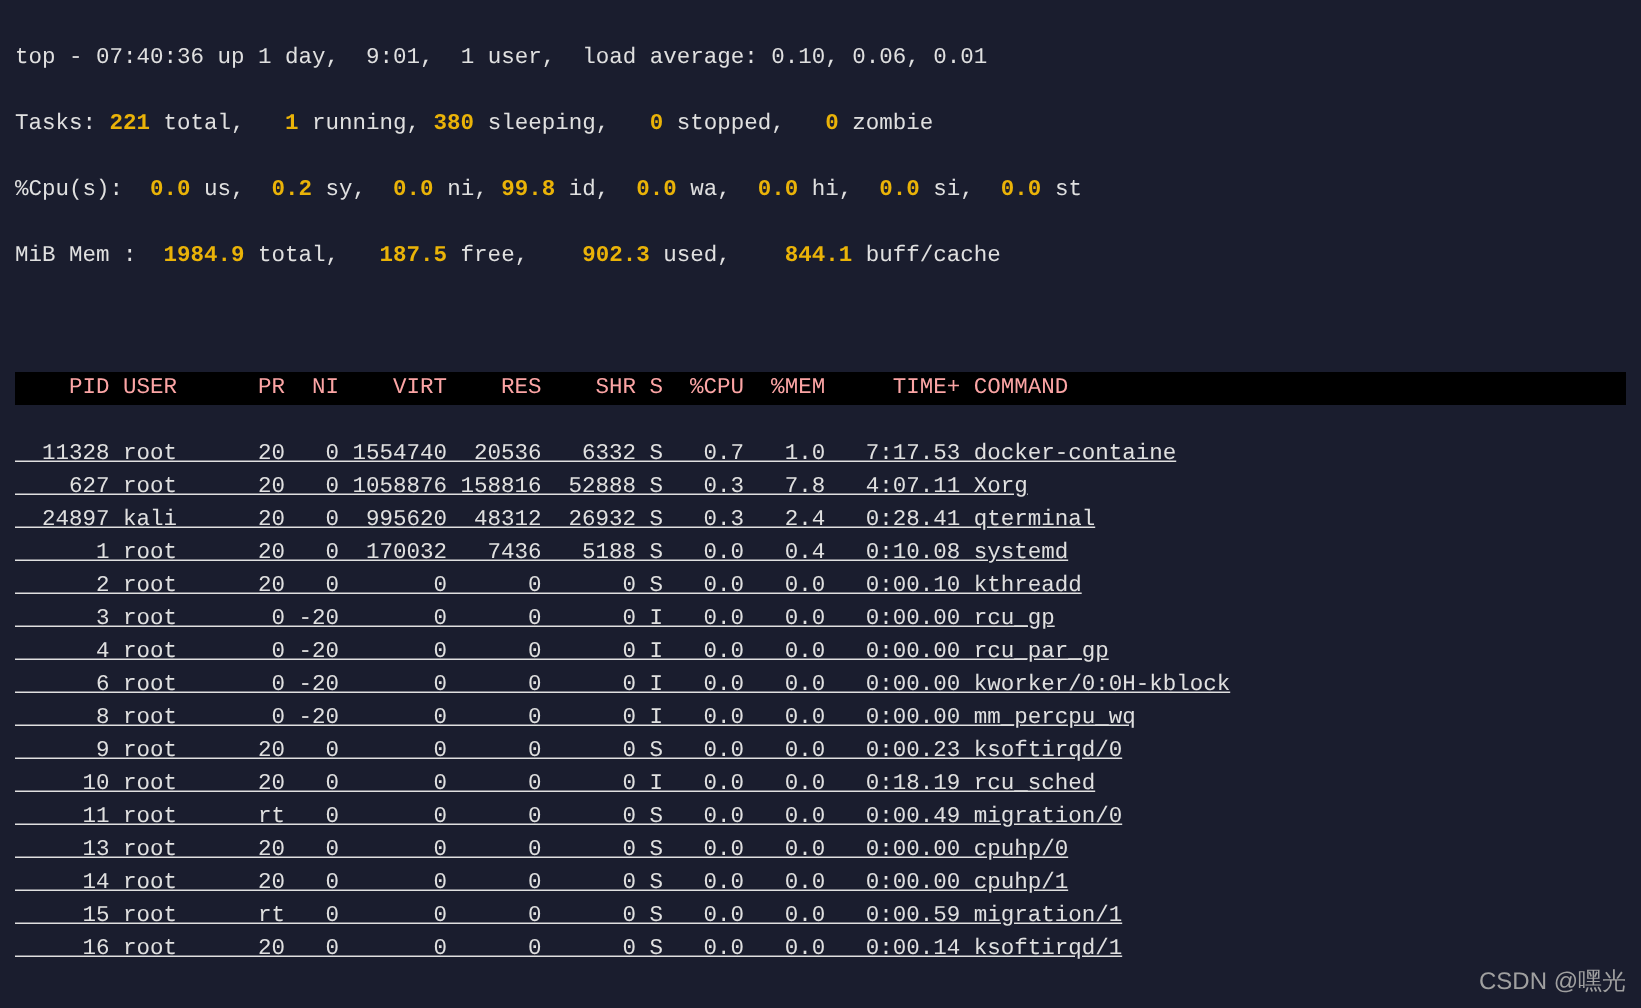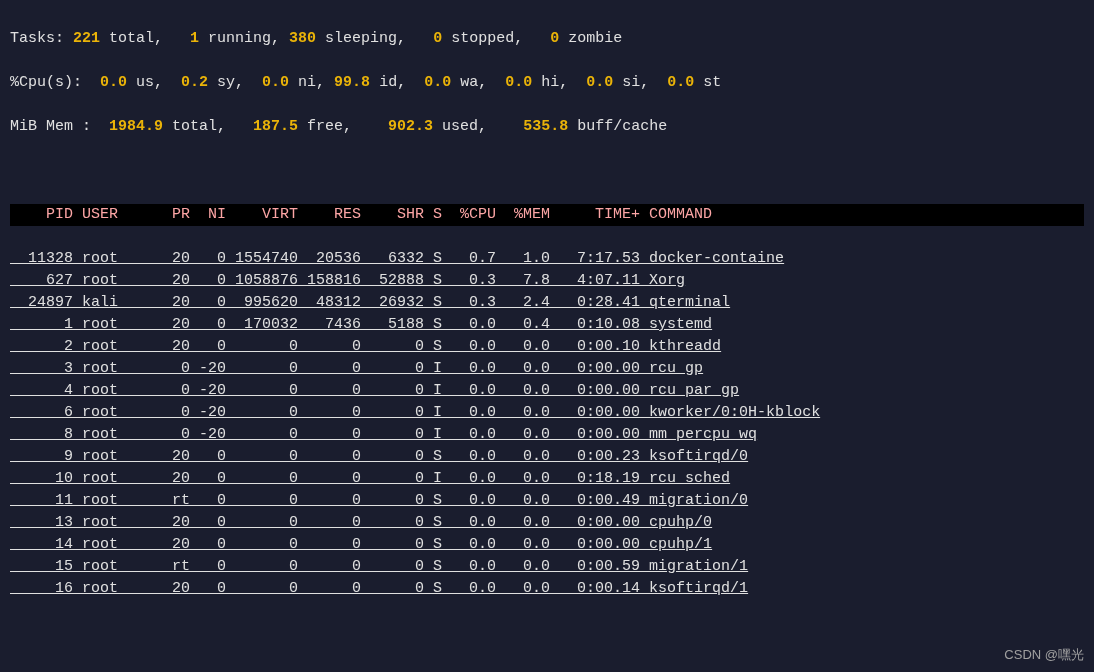--- a/index.html
+++ b/index.html
@@ -1,27 +1,28 @@
 <!DOCTYPE html>
 <html><head>
 <meta charset="utf-8">
 <style>
   html,body{margin:0;padding:0;background:#1a1d2e;color:#e0e0e0;font-family:'Consolas','Monaco','Courier New',monospace;font-size:15px;line-height:22px;width:1094px;height:672px;overflow:hidden;}
   .terminal{padding:6px 10px;white-space:pre;}
   .hdr-line{display:block;}
   .bold{font-weight:bold;color:#eab308;}
   .header-row{background:#000;color:#fca5a5;display:block;}
-  .watermark{position:absolute;bottom:6px;right:10px;color:#a0a0a0;font-size:13px;font-family:sans-serif;}
+  .watermark{position:absolute;bottom:6px;right:10px;color:#a0a0a0;font-size:16px;font-family:sans-serif;}
   .row{display:block;text-decoration:underline;}
 </style>
 </head>
 <body>
 
 <div class="terminal">
+<span class="hdr-line"><span>top - </span><span>07:40:36</span><span> up </span><span>1 day,  9:01</span><span>,  </span><span>1 user</span><span>,  load average: </span><span>0.10, 0.06, 0.01</span></span>
 <span class="hdr-line"><span>Tasks: </span><span class="bold">221</span><span> total,   </span><span class="bold">1</span><span> running, </span><span class="bold">380</span><span> sleeping,   </span><span class="bold">0</span><span> stopped,   </span><span class="bold">0</span><span> zombie</span></span>
 <span class="hdr-line"><span>%Cpu(s):  </span><span class="bold">0.0</span><span> us,  </span><span class="bold">0.2</span><span> sy,  </span><span class="bold">0.0</span><span> ni, </span><span class="bold">99.8</span><span> id,  </span><span class="bold">0.0</span><span> wa,  </span><span class="bold">0.0</span><span> hi,  </span><span class="bold">0.0</span><span> si,  </span><span class="bold">0.0</span><span> st</span></span>
-<span class="hdr-line"><span>MiB Mem :  </span><span class="bold">1984.9</span><span> total,   </span><span class="bold">187.5</span><span> free,    </span><span class="bold">902.3</span><span> used,    </span><span class="bold">535.8</span><span> buff/cache</span></span>
+<span class="hdr-line"><span>MiB Mem :  </span><span class="bold">1984.9</span><span> total,   </span><span class="bold">187.5</span><span> free,    </span><span class="bold">902.3</span><span> used,    </span><span class="bold">844.1</span><span> buff/cache</span></span>
 <span class="hdr-line"> </span>
 <span class="header-row">    PID USER      PR  NI    VIRT    RES    SHR S  %CPU  %MEM     TIME+ COMMAND          </span>
 <div id="process-list"><span class="row">  11328 root      20   0 1554740  20536   6332 S   0.7   1.0   7:17.53 docker-containe</span><span class="row">    627 root      20   0 1058876 158816  52888 S   0.3   7.8   4:07.11 Xorg</span><span class="row">  24897 kali      20   0  995620  48312  26932 S   0.3   2.4   0:28.41 qterminal</span><span class="row">      1 root      20   0  170032   7436   5188 S   0.0   0.4   0:10.08 systemd</span><span class="row">      2 root      20   0       0      0      0 S   0.0   0.0   0:00.10 kthreadd</span><span class="row">      3 root       0 -20       0      0      0 I   0.0   0.0   0:00.00 rcu_gp</span><span class="row">      4 root       0 -20       0      0      0 I   0.0   0.0   0:00.00 rcu_par_gp</span><span class="row">      6 root       0 -20       0      0      0 I   0.0   0.0   0:00.00 kworker/0:0H-kblock</span><span class="row">      8 root       0 -20       0      0      0 I   0.0   0.0   0:00.00 mm_percpu_wq</span><span class="row">      9 root      20   0       0      0      0 S   0.0   0.0   0:00.23 ksoftirqd/0</span><span class="row">     10 root      20   0       0      0      0 I   0.0   0.0   0:18.19 rcu_sched</span><span class="row">     11 root      rt   0       0      0      0 S   0.0   0.0   0:00.49 migration/0</span><span class="row">     13 root      20   0       0      0      0 S   0.0   0.0   0:00.00 cpuhp/0</span><span class="row">     14 root      20   0       0      0      0 S   0.0   0.0   0:00.00 cpuhp/1</span><span class="row">     15 root      rt   0       0      0      0 S   0.0   0.0   0:00.59 migration/1</span><span class="row">     16 root      20   0       0      0      0 S   0.0   0.0   0:00.14 ksoftirqd/1</span></div>
 </div>
 
 <div class="watermark">CSDN @嘿光</div>
 
 </body></html>

